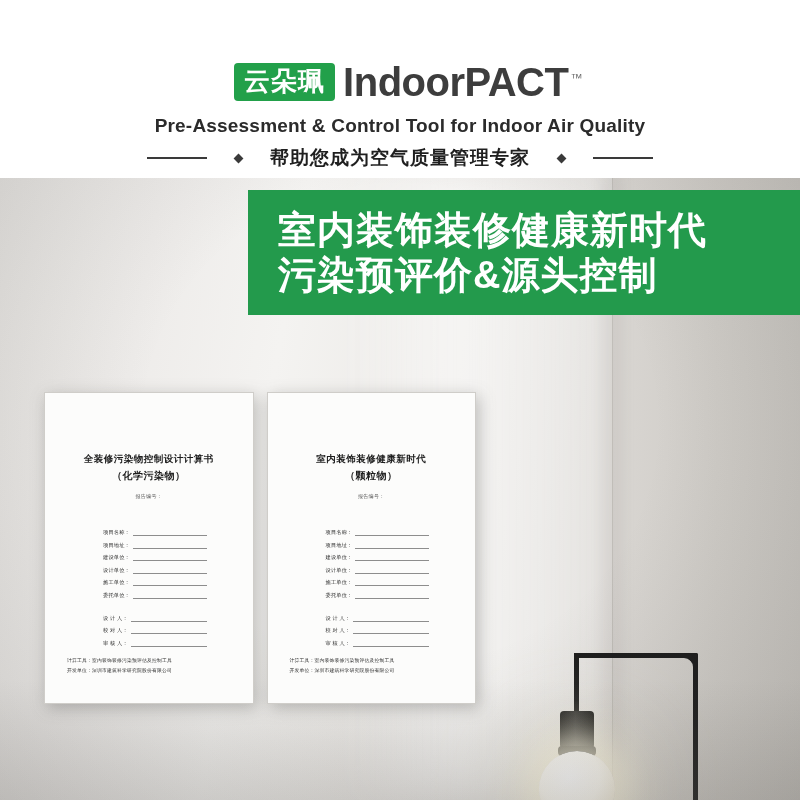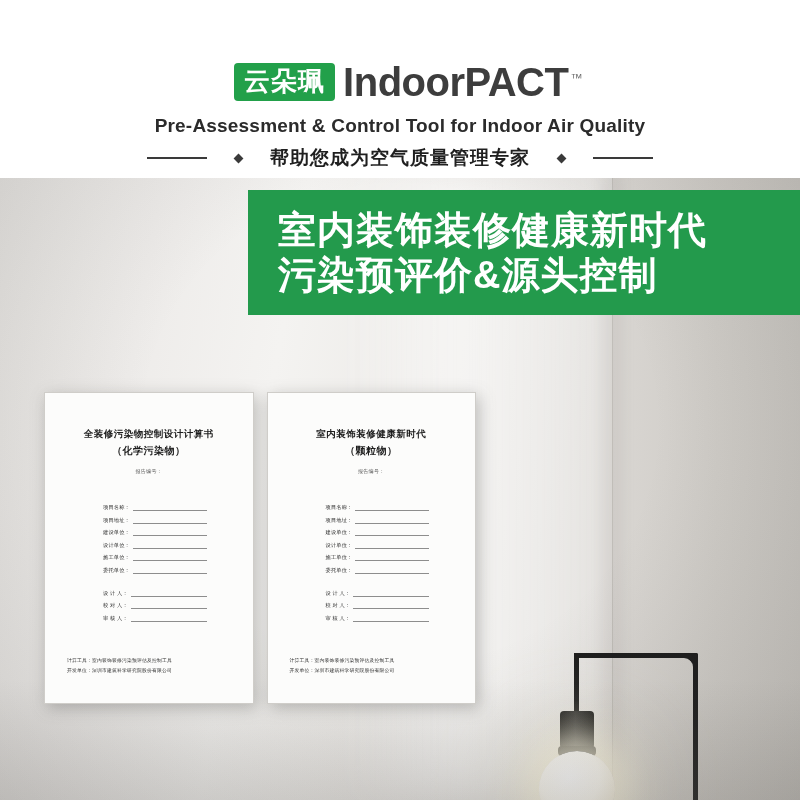--- a/index.html
+++ b/index.html
@@ -278,21 +278,21 @@
     padding: 26px 22px 14px 22px;
     position: relative;
   }
   .sheet-title {
     text-align: center;
     font-size: 9.5px;
     font-weight: bold;
     color: #1d1d1d;
     letter-spacing: 0.5px;
     line-height: 1.5;
-    margin-top: 8px;
+    margin-top: 33px;
   }
   .sheet-subtitle {
     text-align: center;
     font-size: 10px;
     font-weight: bold;
     color: #1d1d1d;
     letter-spacing: 0.5px;
     margin-top: 3px;
   }
   .sheet-code {

